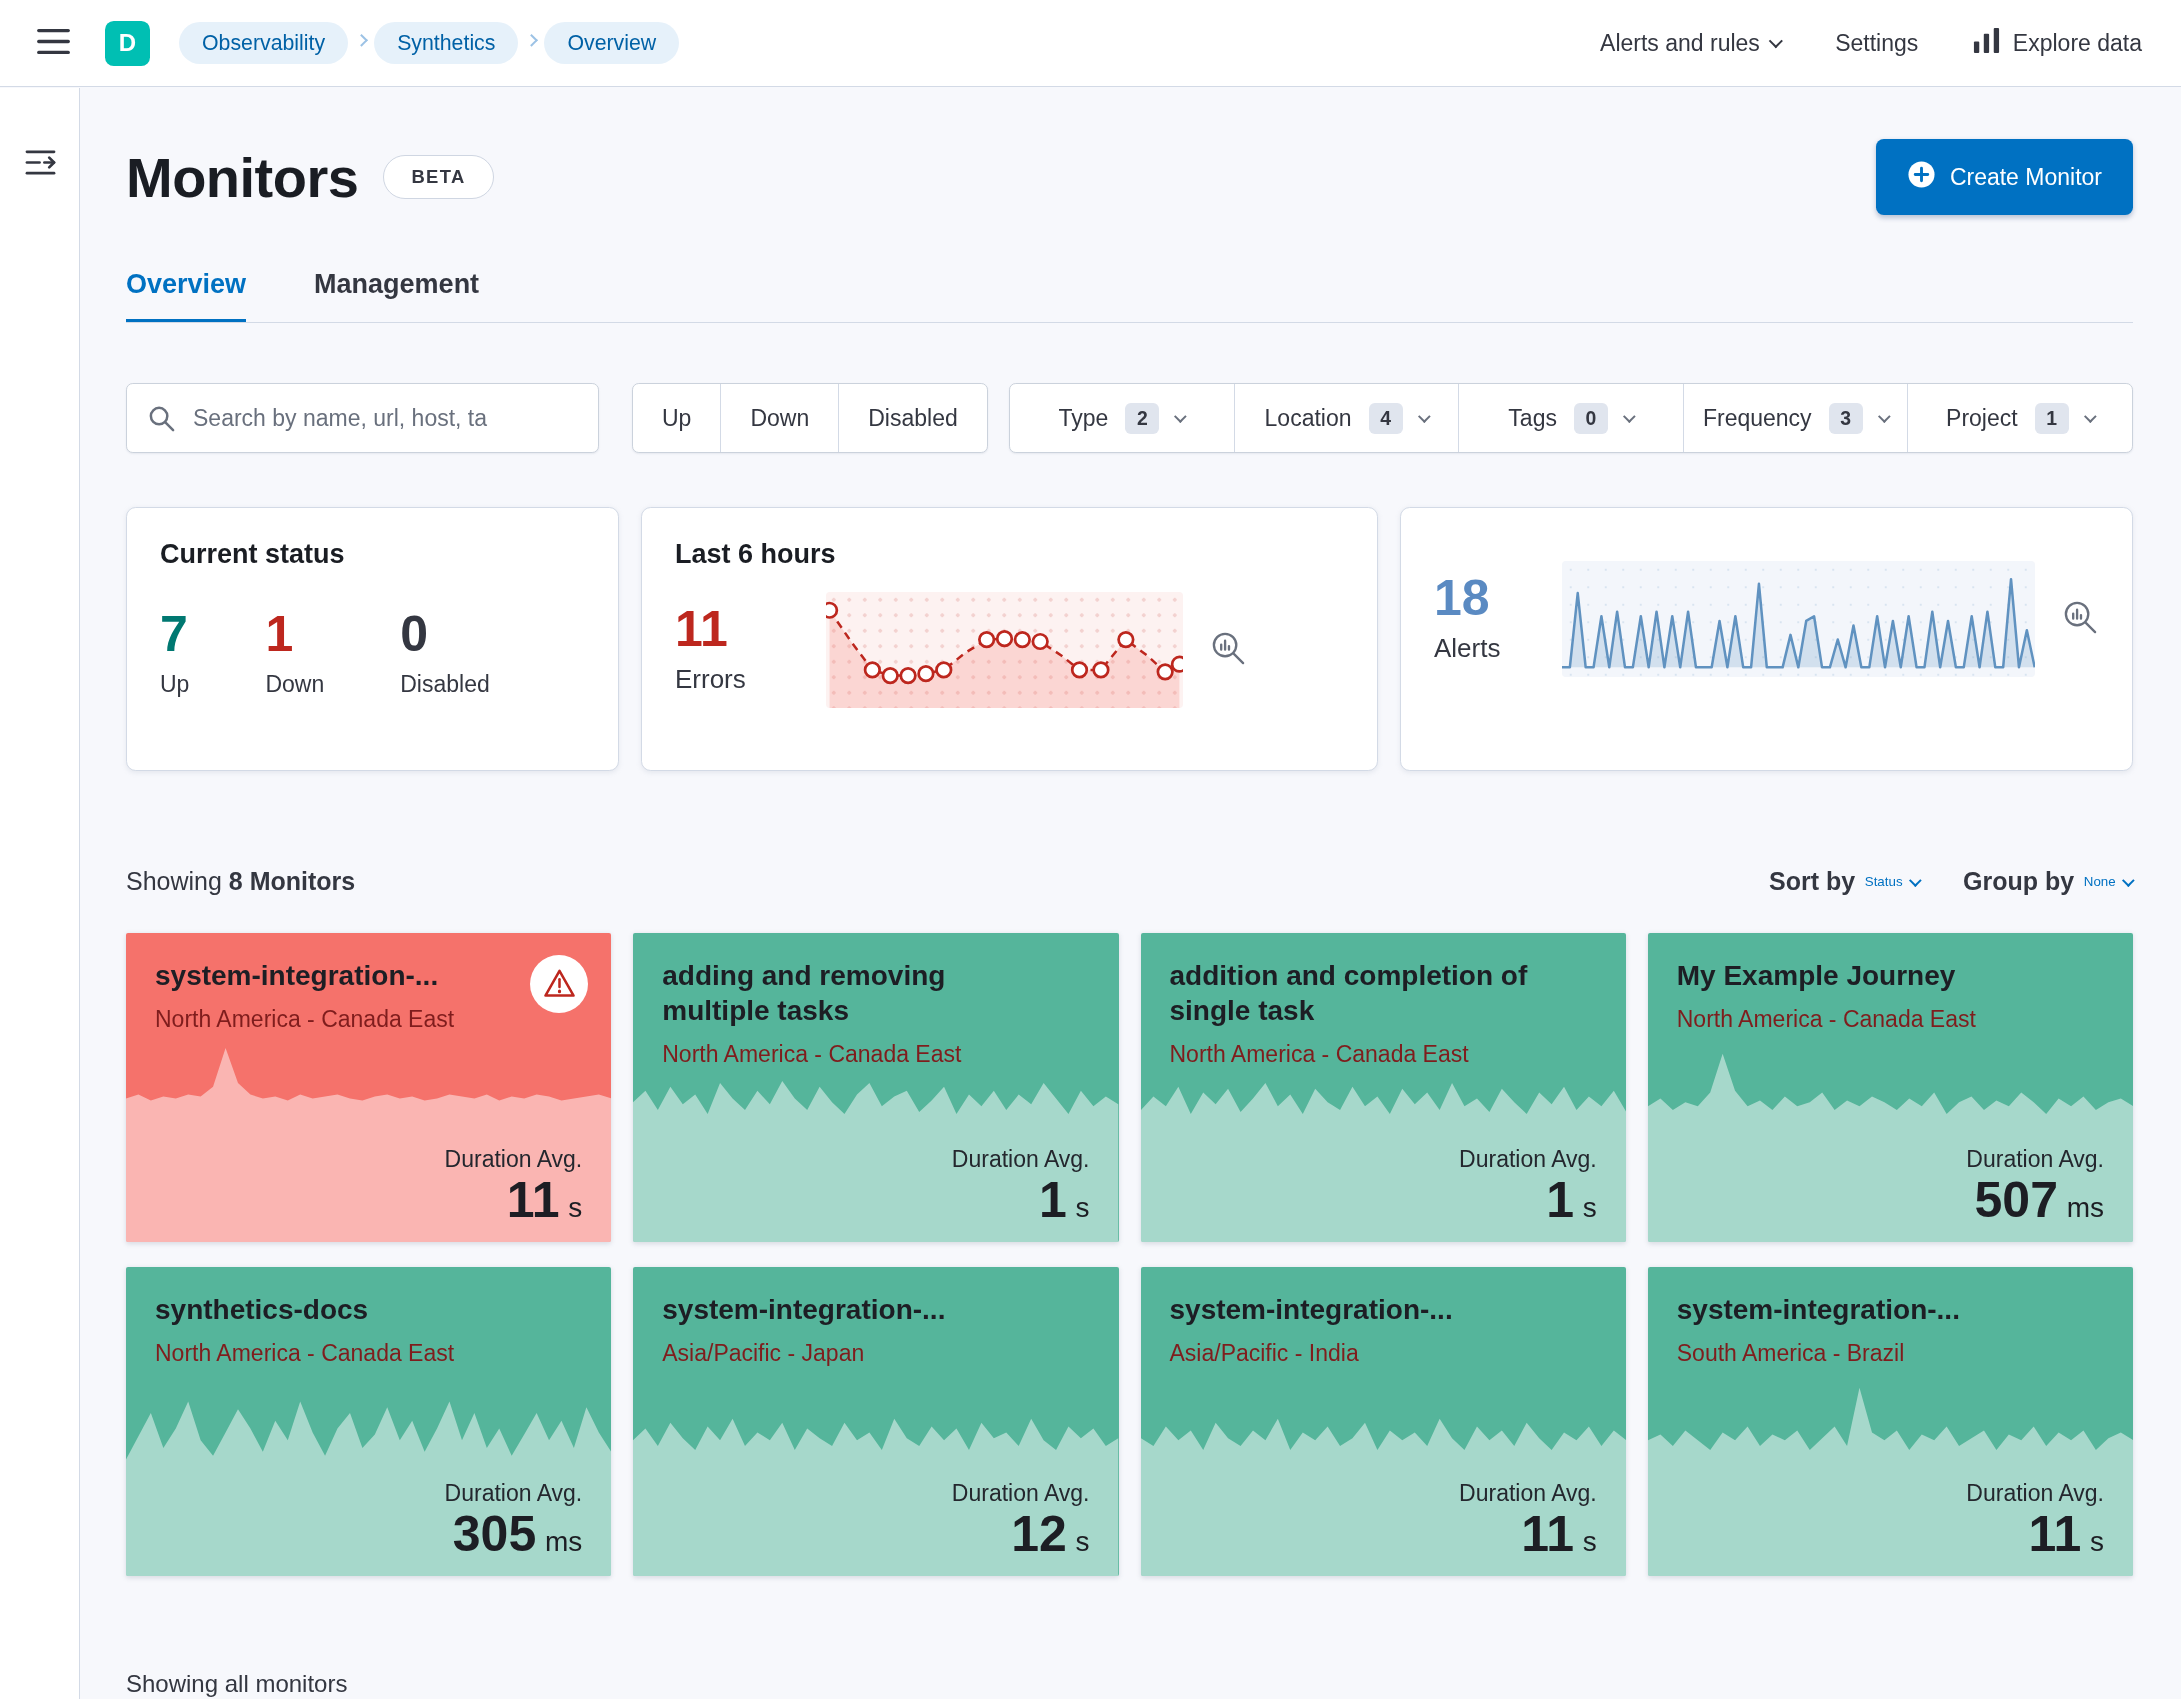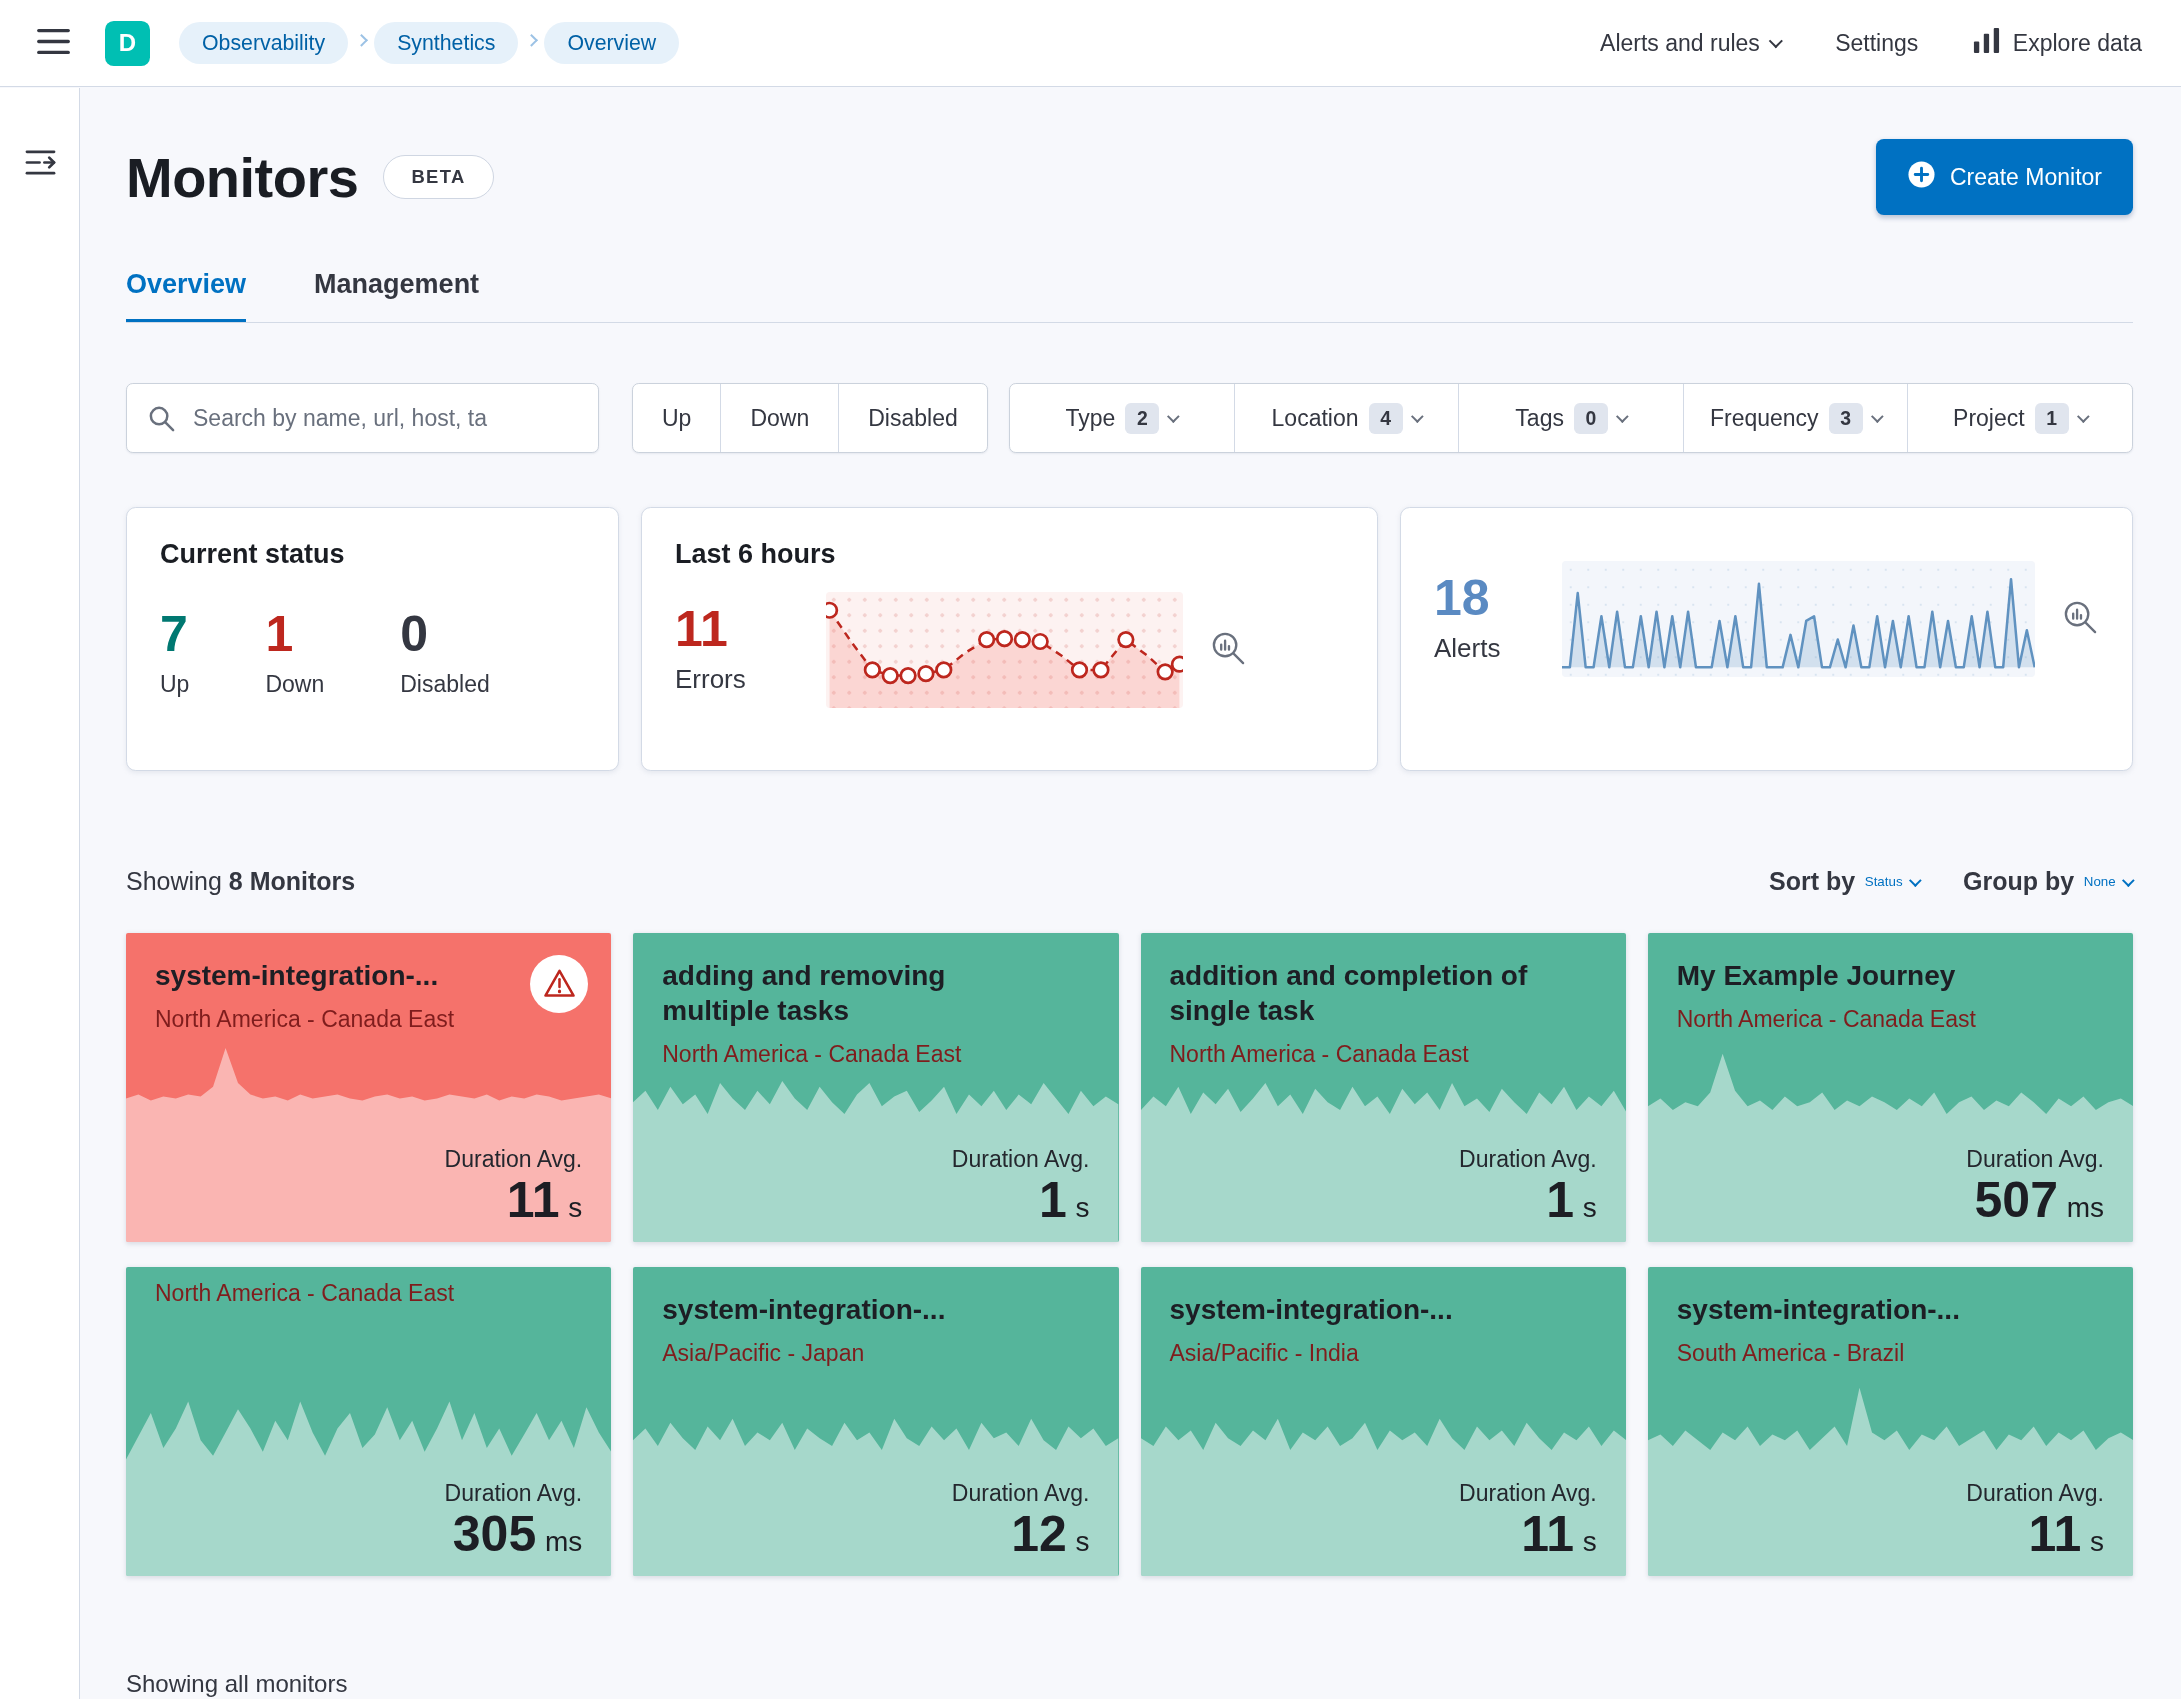--- a/index.html
+++ b/index.html
@@ -40,21 +40,21 @@
   
   .filter-row{margin-top:60px;display:flex;height:70px}
   .search-wrap{position:relative;width:473px;margin-right:33px}
   .search-wrap svg{position:absolute;left:21.3px;top:20.4px}
   .search-input{width:100%;height:70px;border:1px solid #cbd2dc;border-radius:6.8px;background:#fff;padding:0 19.4px 0 66px;font-size:23px;color:#343741;font-family:inherit;box-shadow:0 1px 1.9px rgba(152,162,179,.18)}
   .search-input::placeholder{color:#69707d}
   .seg-group{display:flex;border:1px solid #cbd2dc;border-radius:6.8px;background:#fff;overflow:hidden;margin-right:21.3px;box-shadow:0 1px 1.9px rgba(152,162,179,.18)}
   .seg-btn{padding:0 29px;font-size:23px;font-weight:500;color:#343741;display:flex;align-items:center}
   .seg-btn + .seg-btn{border-left:1px solid #d3dae6}
   .dd-group{flex:1;display:flex;border:1px solid #cbd2dc;border-radius:6.8px;background:#fff;overflow:hidden;box-shadow:0 1px 1.9px rgba(152,162,179,.18)}
-  .dd{flex:1;display:flex;align-items:center;justify-content:center;gap:10px;font-size:23px;font-weight:500;color:#343741}
+  .dd{flex:1;display:flex;align-items:center;justify-content:center;gap:17px;font-size:23px;font-weight:500;color:#343741}
   .dd + .dd{border-left:1px solid #d3dae6}
   .badge{background:#e0e5ee;color:#343741;border-radius:5.8px;padding:3.9px 11.6px;font-size:19.4px;font-weight:600}
   .dd .chev{color:#69707d}
 
   
   .stats-row{margin-top:54px;display:flex;gap:22px}
   .statcard{background:#fff;border:1px solid #d3dae6;border-radius:9.7px;height:264px;padding:31px 33px;box-shadow:0 1.9px 5.8px rgba(152,162,179,.18)}
   .statcard h2{font-size:27px;font-weight:700;color:#1a1d23}
   .sc1{width:493px}
   .sc2{width:737px}
@@ -388,20 +388,21 @@
       <div class="dur-label" data-interactable="false">Duration Avg.</div>
       <div class="dur-line">
         <span class="dur-val" data-interactable="false">507</span><span class="dur-unit" data-interactable="false">ms</span>
       </div>
     </div>
   </div>
       <div class="mcard up" data-interactable="true">
     <svg class="spark" data-interactable="false" viewBox="0 0 500 200" preserveAspectRatio="none">
           <path d="M0 200 L0.0 80.0 L12.8 56.0 L25.6 32.0 L38.5 68.0 L51.3 48.0 L64.1 20.0 L76.9 60.0 L89.7 76.0 L102.6 52.0 L115.4 28.0 L128.2 48.0 L141.0 72.0 L153.8 40.0 L166.7 60.0 L179.5 20.0 L192.3 52.0 L205.1 76.0 L217.9 48.0 L230.8 32.0 L243.6 68.0 L256.4 54.0 L269.2 26.0 L282.1 60.0 L294.9 40.0 L307.7 72.0 L320.5 48.0 L333.3 20.0 L346.2 60.0 L359.0 32.0 L371.8 68.0 L384.6 48.0 L397.4 76.0 L410.3 54.0 L423.1 32.0 L435.9 60.0 L448.7 40.0 L461.5 68.0 L474.4 26.0 L487.2 52.0 L500.0 72.0 L500 200 Z" fill="rgba(255,255,255,0.48)"></path>
         </svg>
+    <div class="mcard-name" data-interactable="false">synthetics-docs</div>
     <div class="mcard-loc" data-interactable="false">North America - Canada East</div>
 
     <div class="mcard-dur" data-interactable="false">
       <div class="dur-label" data-interactable="false">Duration Avg.</div>
       <div class="dur-line">
         <span class="dur-val" data-interactable="false">305</span><span class="dur-unit" data-interactable="false">ms</span>
       </div>
     </div>
   </div>
       <div class="mcard up" data-interactable="true">

